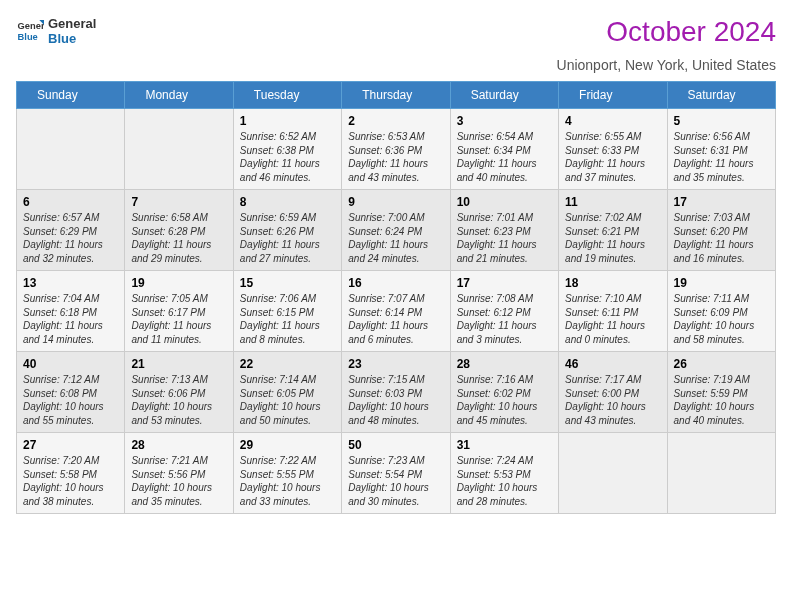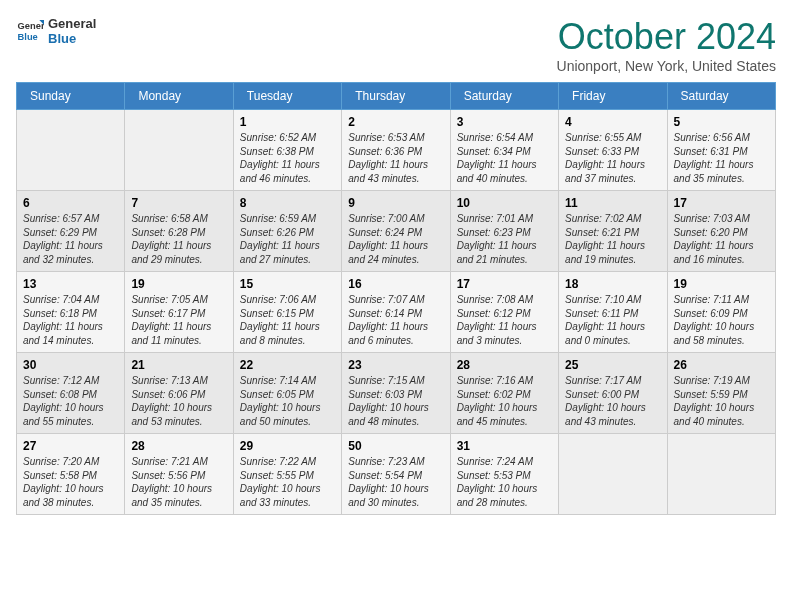--- a/index.html
+++ b/index.html
@@ -22,39 +22,40 @@
       gap: 4px;
     }
     .logo-icon {
       width: 28px;
       height: 28px;
     }
     .title-area {
       text-align: right;
     }
     .month-title {
-      font-size: 36px;
-      color: #0f766e;
+      font-size: 28px;
+      color: #a21caf;
       font-weight: normal;
     }
     .location {
       font-size: 14px;
       color: #555;
+      margin-top: 9px;
     }
     table {
       width: 100%;
       border-collapse: collapse;
       font-size: 11px;
     }
     thead tr {
       background: #3a7fc1;
       color: #fff;
     }
     thead th {
-      padding: 6px 13px;
+      padding: 6px 20px;
       text-align: left;
       font-weight: normal;
       font-size: 12px;
       border: 1px solid #5a9fd4;
     }
     tbody tr {
       vertical-align: top;
     }
     tbody tr:nth-child(odd) {
       background: #f5f5f5;
@@ -198,41 +199,41 @@
           <span class="day-num">18</span>
           <div class="day-info">Sunrise: 7:10 AM<br>Sunset: 6:11 PM<br>Daylight: 11 hours and 0 minutes.</div>
         </td>
         <td>
           <span class="day-num">19</span>
           <div class="day-info">Sunrise: 7:11 AM<br>Sunset: 6:09 PM<br>Daylight: 10 hours and 58 minutes.</div>
         </td>
       </tr>
       <tr>
         <td>
-          <span class="day-num">30</span>
+          <span class="day-num">40</span>
           <div class="day-info">Sunrise: 7:12 AM<br>Sunset: 6:08 PM<br>Daylight: 10 hours and 55 minutes.</div>
         </td>
         <td>
           <span class="day-num">21</span>
           <div class="day-info">Sunrise: 7:13 AM<br>Sunset: 6:06 PM<br>Daylight: 10 hours and 53 minutes.</div>
         </td>
         <td>
           <span class="day-num">22</span>
           <div class="day-info">Sunrise: 7:14 AM<br>Sunset: 6:05 PM<br>Daylight: 10 hours and 50 minutes.</div>
         </td>
         <td>
           <span class="day-num">23</span>
           <div class="day-info">Sunrise: 7:15 AM<br>Sunset: 6:03 PM<br>Daylight: 10 hours and 48 minutes.</div>
         </td>
         <td>
           <span class="day-num">28</span>
           <div class="day-info">Sunrise: 7:16 AM<br>Sunset: 6:02 PM<br>Daylight: 10 hours and 45 minutes.</div>
         </td>
         <td>
-          <span class="day-num">25</span>
+          <span class="day-num">46</span>
           <div class="day-info">Sunrise: 7:17 AM<br>Sunset: 6:00 PM<br>Daylight: 10 hours and 43 minutes.</div>
         </td>
         <td>
           <span class="day-num">26</span>
           <div class="day-info">Sunrise: 7:19 AM<br>Sunset: 5:59 PM<br>Daylight: 10 hours and 40 minutes.</div>
         </td>
       </tr>
       <tr>
         <td>
           <span class="day-num">27</span>

